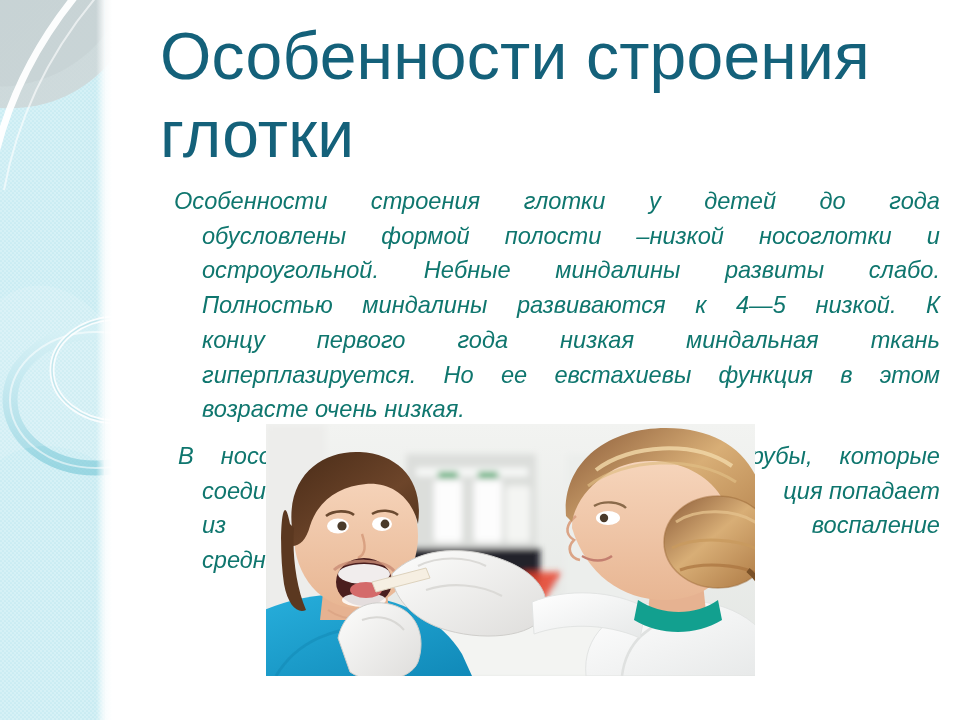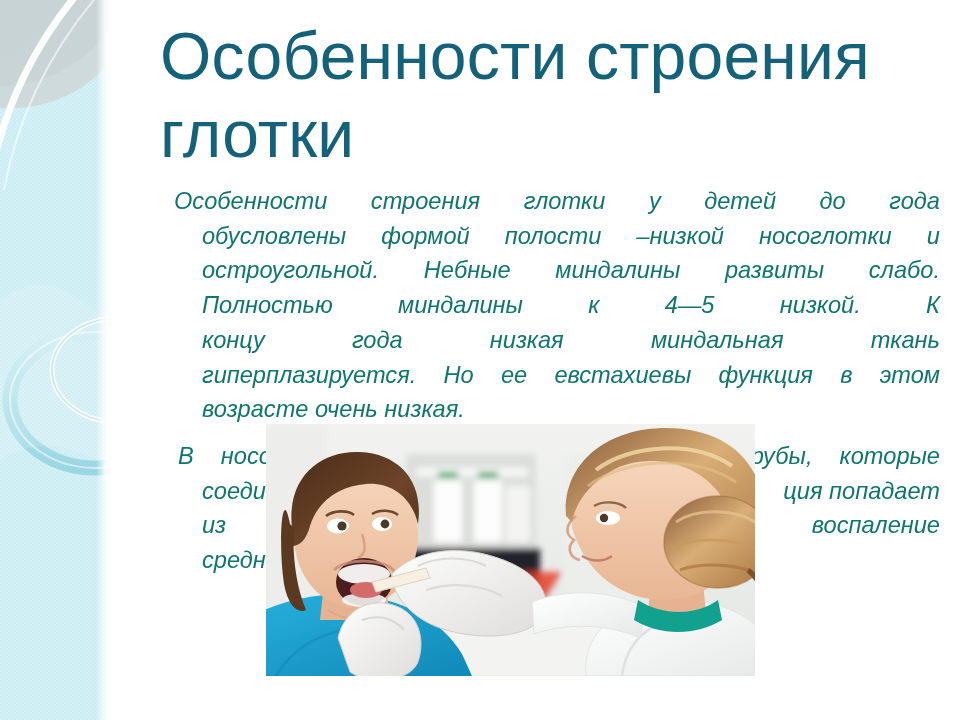--- a/index.html
+++ b/index.html
@@ -200,27 +200,29 @@
       <span class="jline just ind">
         <span>остроугольной.</span>
         <span>Небные</span>
         <span>миндалины</span>
         <span>развиты</span>
         <span>слабо.</span>
       </span>
       <span class="jline just ind">
         <span>Полностью</span>
         <span>миндалины</span>
+        <span>развиваются</span>
         <span>к</span>
         <span>4—5</span>
         <span>низкой.</span>
         <span>К</span>
       </span>
       <span class="jline just ind">
         <span>концу</span>
+        <span>первого</span>
         <span>года</span>
         <span>низкая</span>
         <span>миндальная</span>
         <span>ткань</span>
       </span>
       <span class="jline just ind">
         <span>гиперплазируется.</span>
         <span>Но</span>
         <span>ее</span>
         <span>евстахиевы</span>

